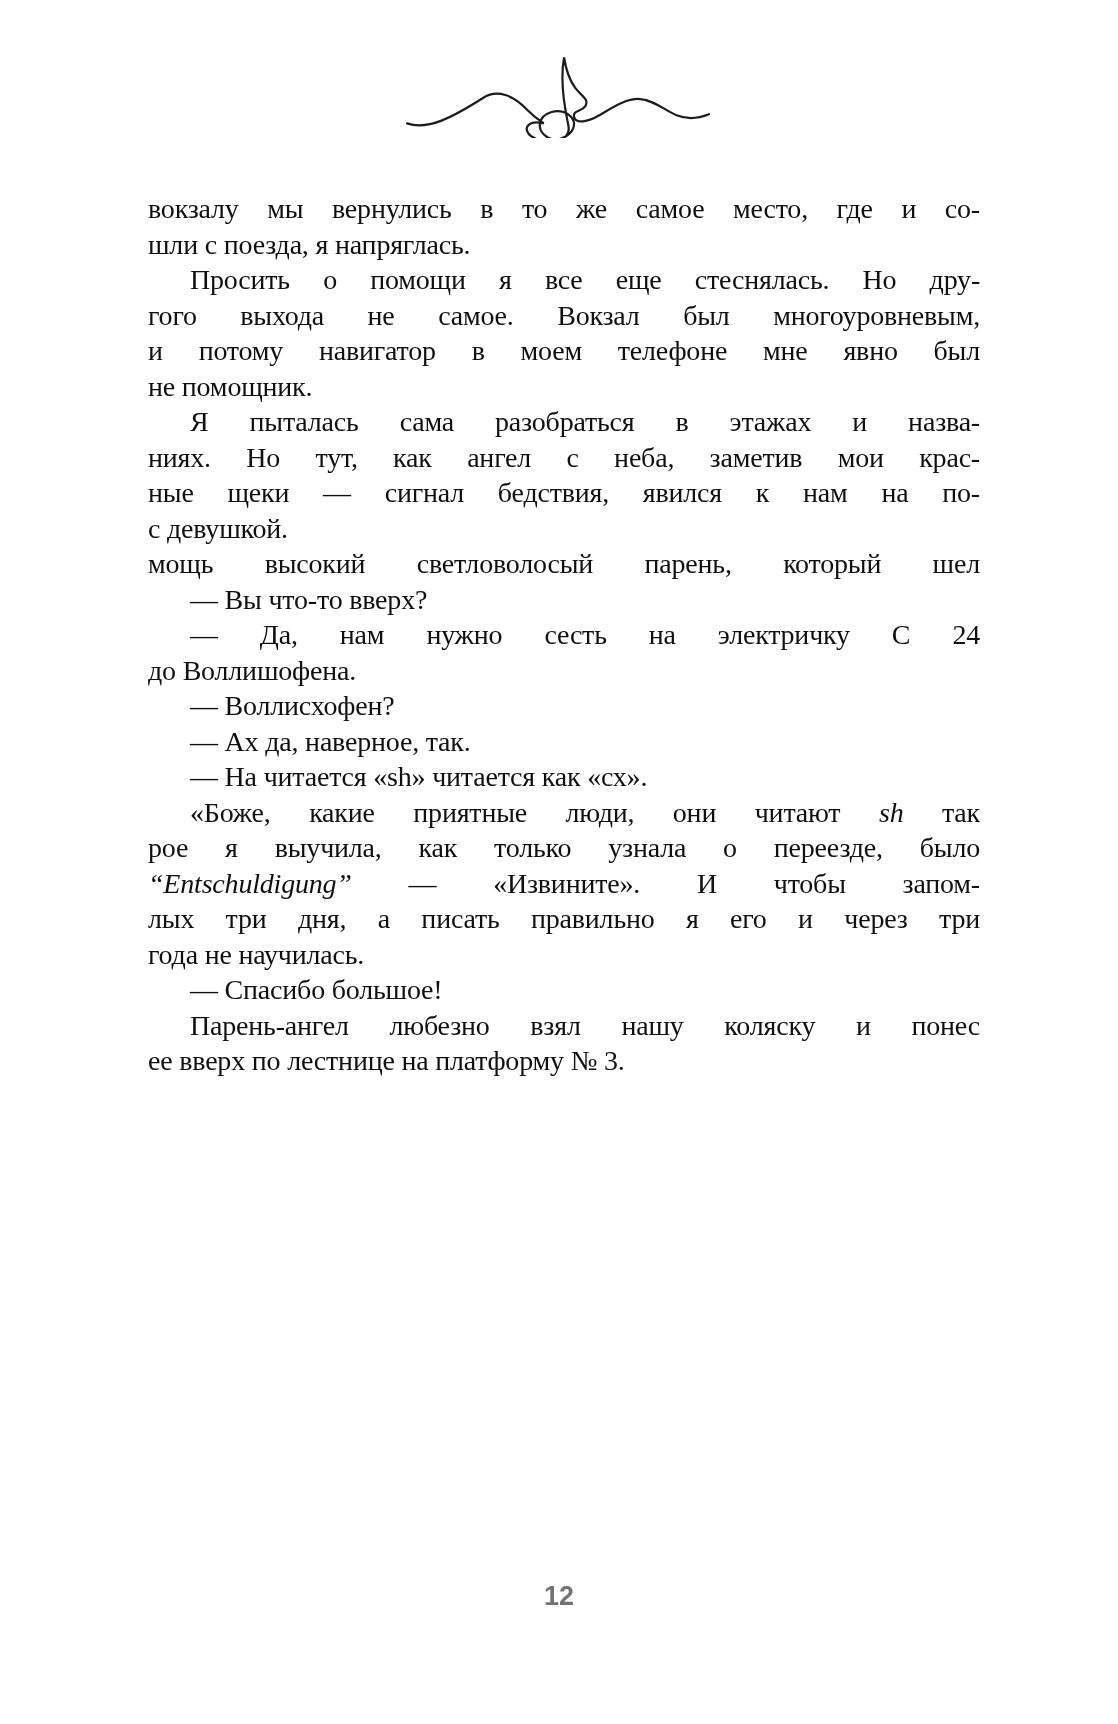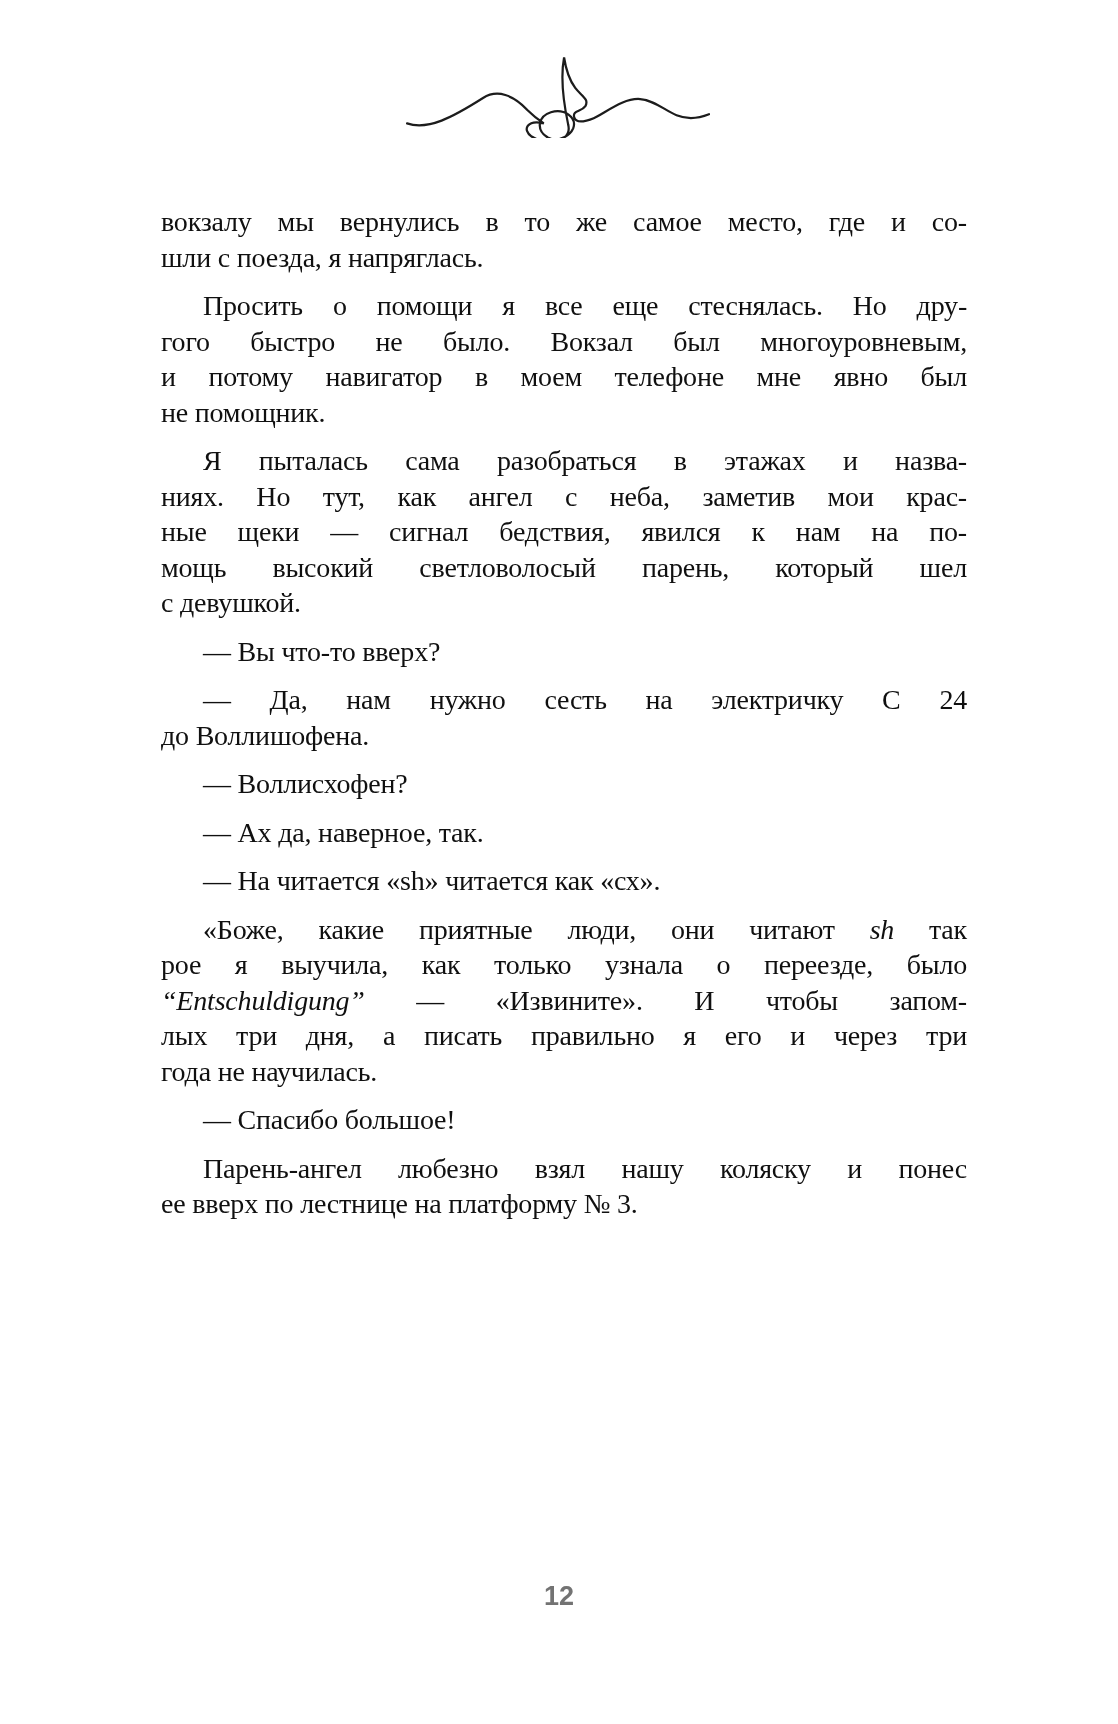--- a/index.html
+++ b/index.html
@@ -21,21 +21,21 @@
   }
   .text-block {
     position: absolute;
     left: 148px;
     top: 191px;
     width: 832px;
     font-size: 28px;
     line-height: 35.5px;
     letter-spacing: -0.2px;
   }
-  .para { margin: 13px; font-family: Liberation Serif, serif; }
+  .para { margin: 0; font-family: Liberation Serif, serif; }
   .line {
     text-align: justify;
     text-align-last: justify;
   }
   .line.last { text-align-last: left; }
   .para.indent .line:first-child { text-indent: 42px; }
   .it { font-style: italic; }
   .folio {
     position: absolute;
     left: 0;
@@ -73,30 +73,30 @@
              C 277 66, 289 65, 299 61" stroke="#1c1c1c" stroke-width="2.2" stroke-linecap="round"></path>
   </svg>
 
   <div class="text-block">
       <div class="para">
         <div class="line"><span>вокзалу мы вернулись в то же самое место, где и со-</span></div>
         <div class="line last"><span>шли с поезда, я напряглась.</span></div>
       </div>
       <div class="para indent">
         <div class="line"><span>Просить о помощи я все еще стеснялась. Но дру-</span></div>
-        <div class="line"><span>гого быстро не было. Вокзал был многоуровневым,</span></div>
+        <div class="line"><span>гого выхода не самое. Вокзал был многоуровневым,</span></div>
         <div class="line"><span>и потому навигатор в моем телефоне мне явно был</span></div>
         <div class="line last"><span>не помощник.</span></div>
       </div>
       <div class="para indent">
         <div class="line"><span>Я пыталась сама разобраться в этажах и назва-</span></div>
         <div class="line"><span>ниях. Но тут, как ангел с неба, заметив мои крас-</span></div>
         <div class="line"><span>ные щеки — сигнал бедствия, явился к нам на по-</span></div>
+        <div class="line last"><span>с девушкой.</span></div>
         <div class="line"><span>мощь высокий светловолосый парень, который шел</span></div>
-        <div class="line last"><span>с девушкой.</span></div>
       </div>
       <div class="para indent">
         <div class="line last"><span>— Вы что-то вверх?</span></div>
       </div>
       <div class="para indent">
         <div class="line"><span>— Да, нам нужно сесть на электричку С 24</span></div>
         <div class="line last"><span>до Воллишофена.</span></div>
       </div>
       <div class="para indent">
         <div class="line last"><span>— Воллисхофен?</span></div>

